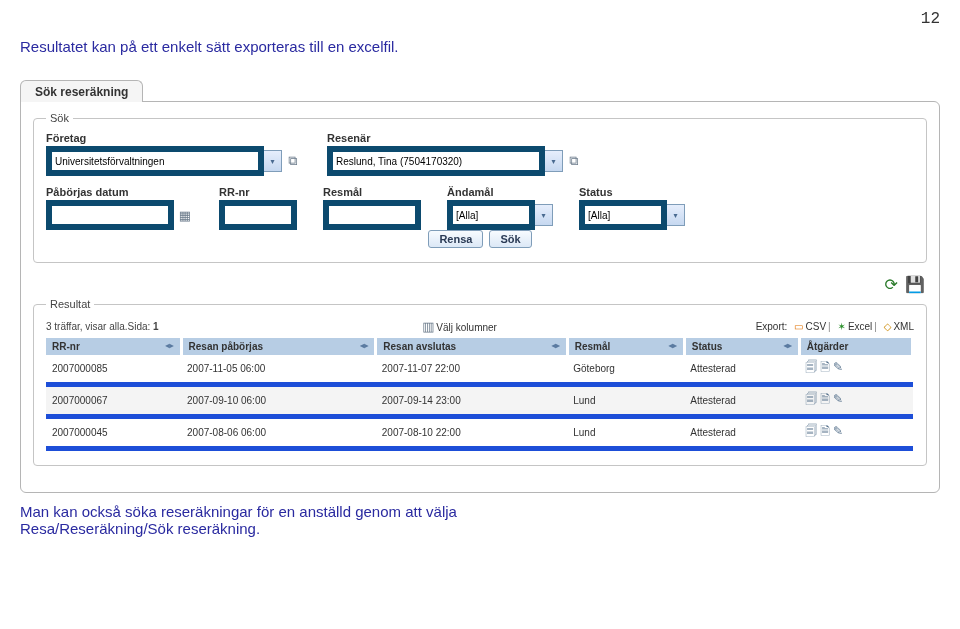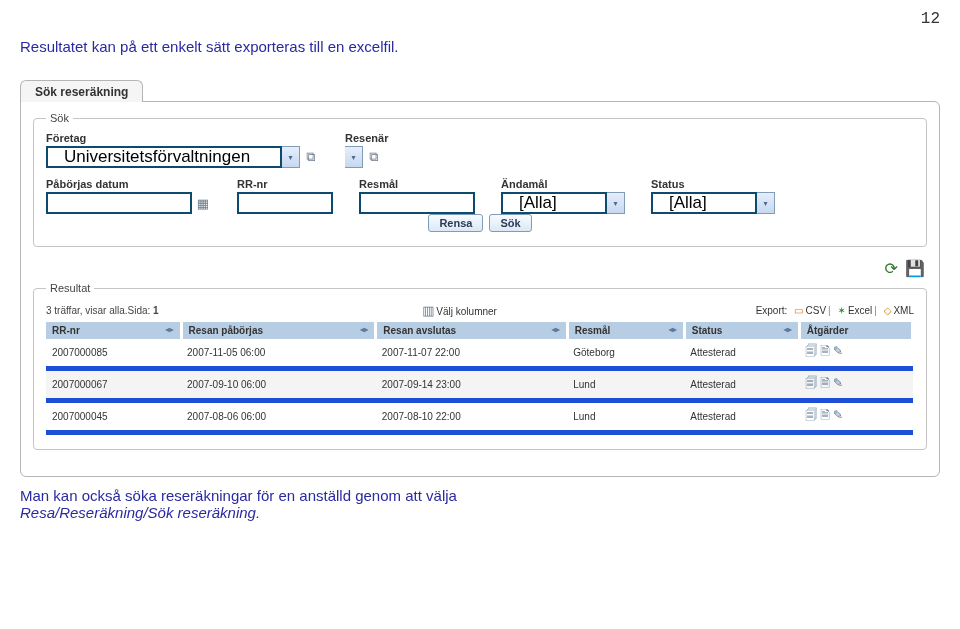--- a/index.html
+++ b/index.html
@@ -67,24 +67,24 @@
     display: block;
     font-weight: bold;
     font-size: 11px;
     margin-bottom: 2px;
   }
   .combo {
     display: flex;
     align-items: center;
   }
   .combo input[type="text"] {
-    border: 2px solid #0c4a6e;
+    border: 6px solid #0c4a6e;
     height: 18px;
-    padding: 0 16px;
-    font-size: 17px;
+    padding: 0 3px;
+    font-size: 10px;
   }
   .dd-btn {
     width: 17px;
     height: 20px;
     border: 1px solid #7f9db9;
     border-left: none;
     background: linear-gradient(#e6eefc, #c6d8f0);
     display: flex;
     align-items: center;
     justify-content: center;
@@ -158,21 +158,21 @@
     border-bottom: 5px solid #1d4ed8;
   }
   table.grid tr:nth-child(even) td { background: #f4f4f4; }
   .action-icons span {
     margin-right: 3px;
     cursor: pointer;
     font-size: 12px;
     color: #55708b;
   }
   .bold1 { font-weight: bold; }
-  .italic { font-style: italic; }
+  .italic { }
 </style>
 </head>
 <body>
 
 <div class="page-number">12</div>
 
 <p class="intro">Resultatet kan på ett enkelt sätt exporteras till en excelfil.</p>
 
 <div class="tab-wrap">
   <div class="tab">Sök reseräkning</div>
@@ -188,20 +188,21 @@
             <input type="text" style="width: 200px;" value="Universitetsförvaltningen">
             <div class="dd-btn">
                 <span>▾</span>
               </div>
             <span class="picker-icon">⧉</span>
           </div>
         </div>
         <div class="field">
           <label>Resenär</label>
           <div class="combo">
+            <input type="text" style="width: 200px;" value="Reslund, Tina (7504170320)">
             <div class="dd-btn">
                 <span>▾</span>
               </div>
             <span class="picker-icon">⧉</span>
           </div>
         </div>
       </div>
 
       <div class="row">
         <div class="field">

